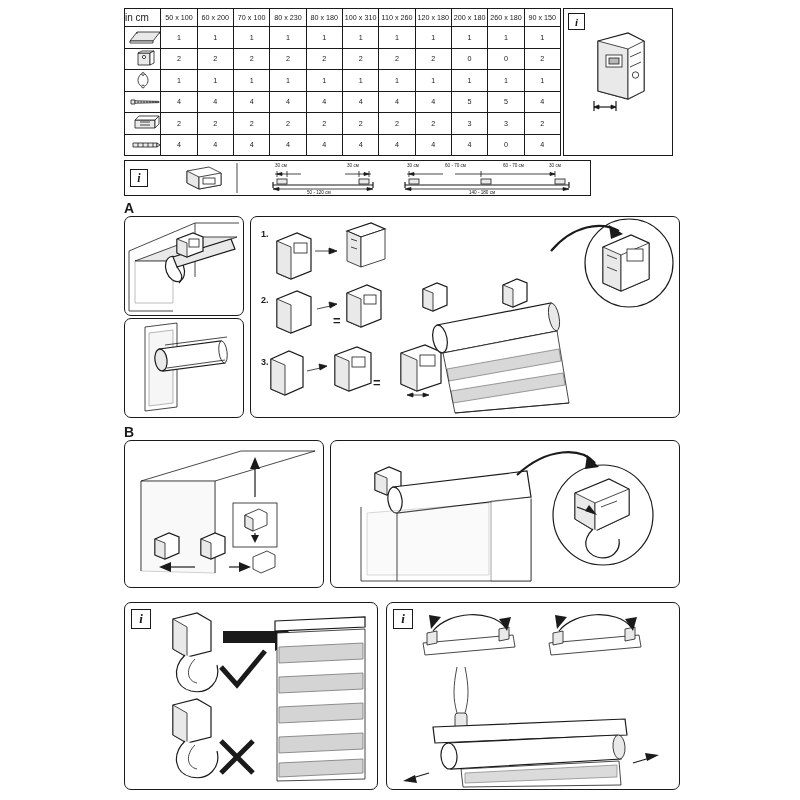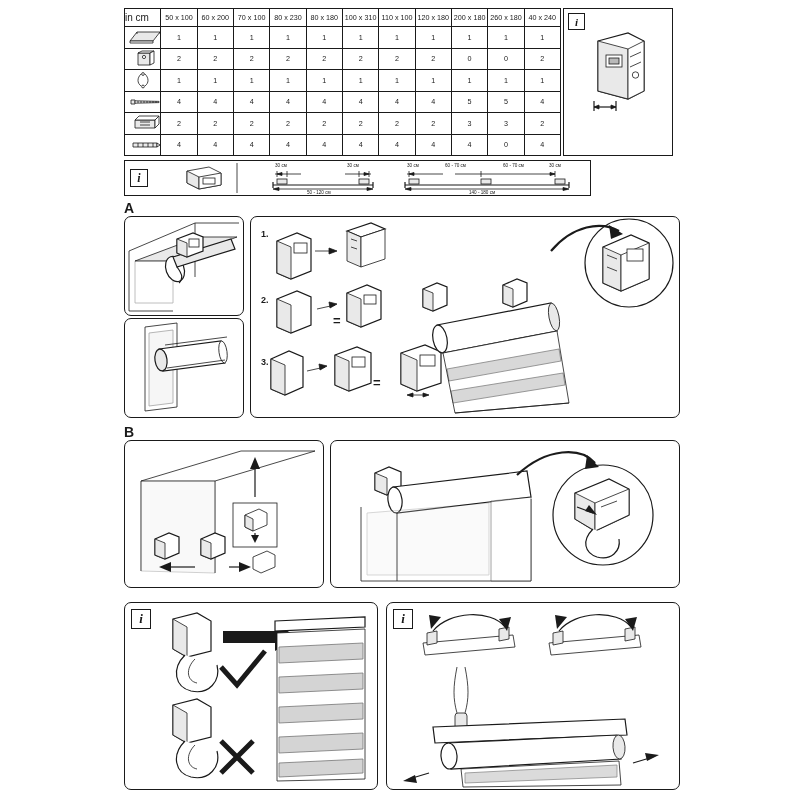--- a/index.html
+++ b/index.html
@@ -64,25 +64,25 @@
     <table>
       <thead>
         <tr>
           <th class="hdr-first">in cm</th>
           <th>50 x 100</th>
           <th>60 x 200</th>
           <th>70 x 100</th>
           <th>80 x 230</th>
           <th>80 x 180</th>
           <th>100 x 310</th>
-          <th>110 x 100</th>
+          <th>110 x 260</th>
           <th>120 x 180</th>
           <th>200 x 180</th>
           <th>260 x 180</th>
-          <th>40 x 240</th>
+          <th>90 x 150</th>
         </tr>
       </thead>
       <tbody>
 
         <tr>
           <td class="icon-cell">
             <svg class="pic" viewBox="0 0 40 18">
               <path class="ln thin fillg" d="M5 13 L12 4 L35 4 L28 13 Z"></path>
               <path class="ln thin fillw" d="M5 13 L28 13 L28 15 L5 15 Z"></path>
               <path class="ln thin" d="M12 4 L12 6 M35 4 L35 6"></path>

